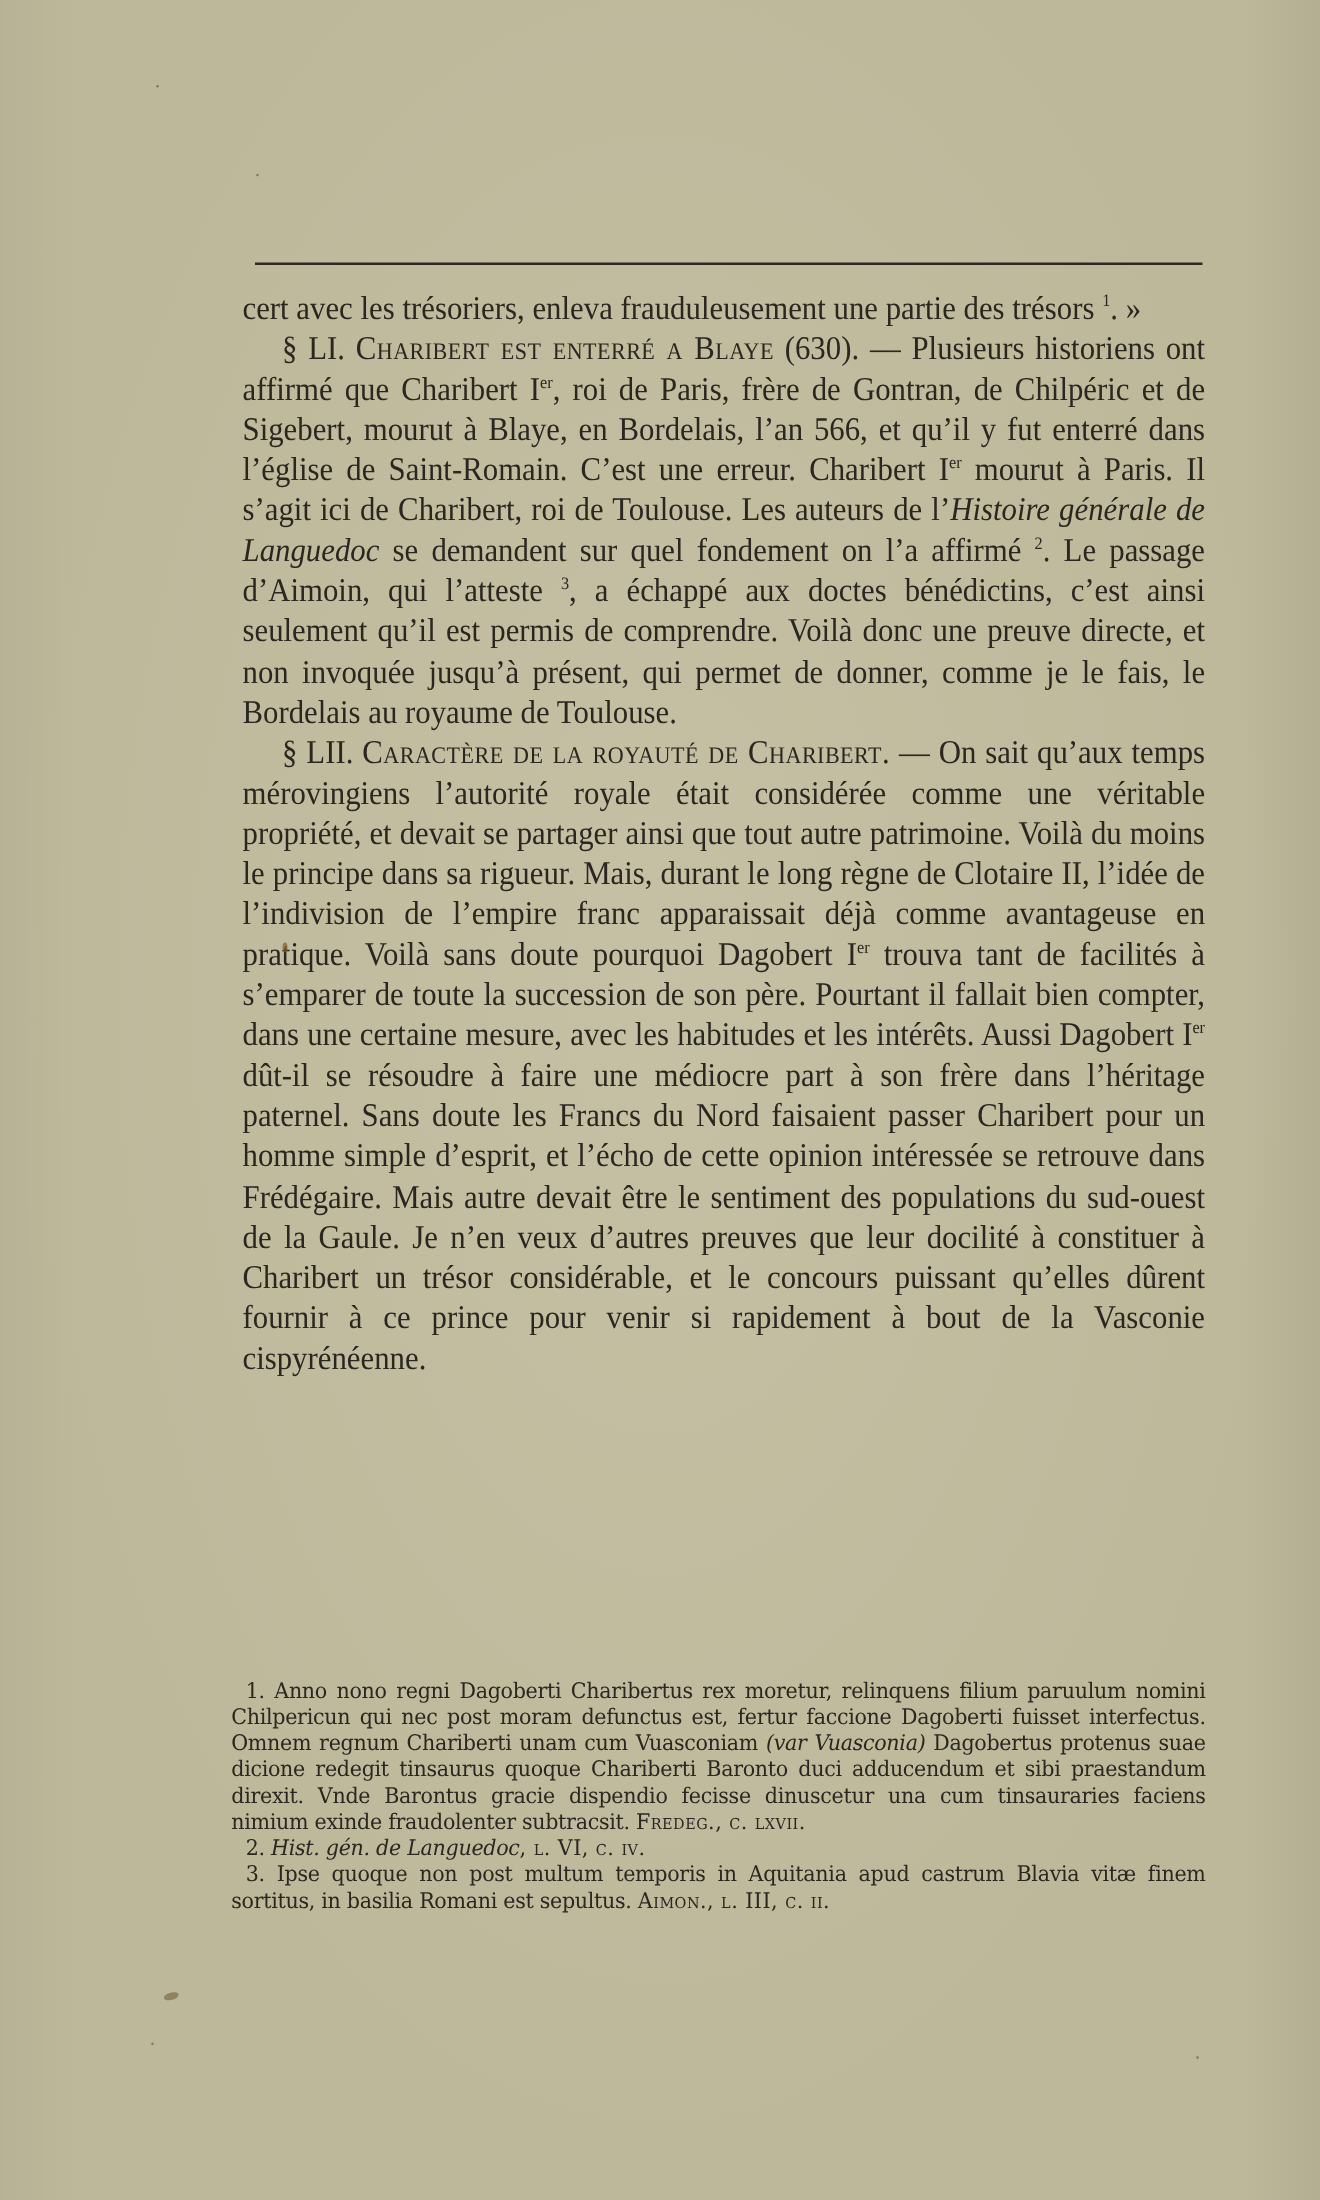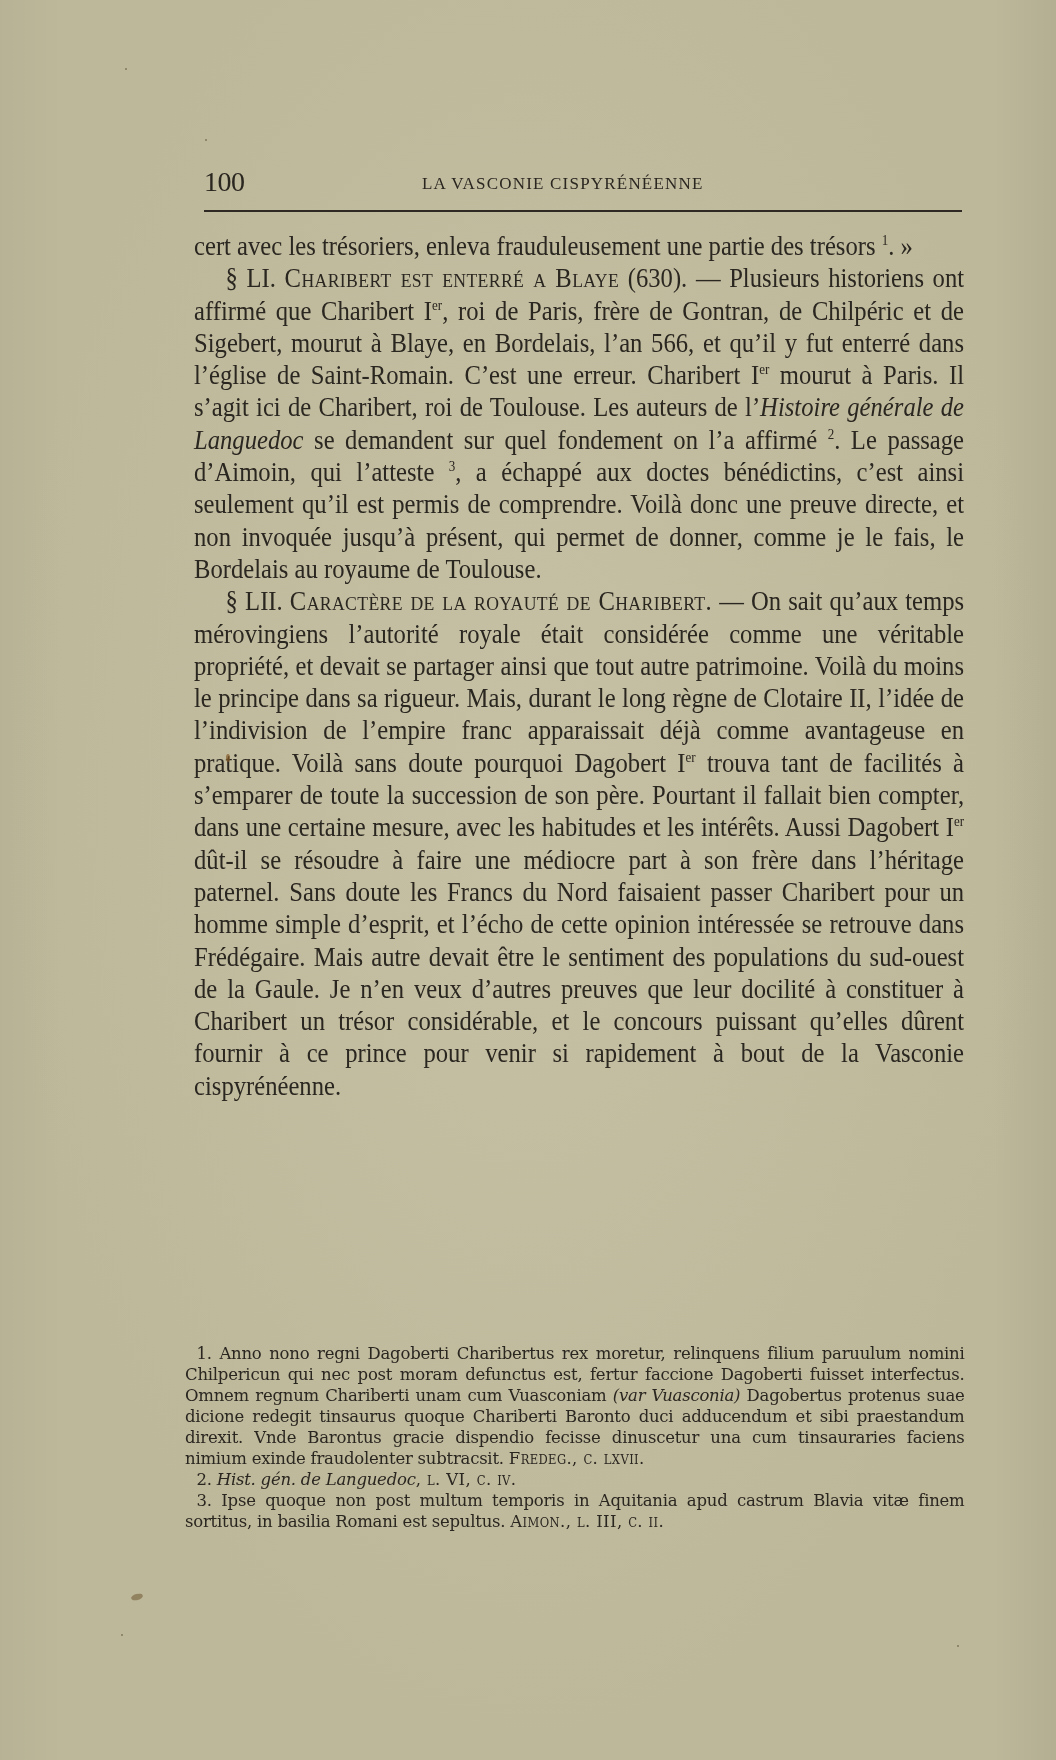--- a/index.html
+++ b/index.html
@@ -102,24 +102,20 @@
       width: 2px; height: 2px;
       background: rgba(90,75,55,0.6);
       border-radius: 50%;
     }
   </style>
 </head>
 <body>
 
 <div class="page">
 
-  <div class="running-head">
-    <span class="page-number">100</span>
-    <span class="running-title">La Vasconie cispyrénéenne</span>
-  </div>
   <div class="head-rule"></div>
 
   <div class="body-text">
     <p>
       <span>cert avec les trésoriers, enleva frauduleusement une partie des trésors</span>&nbsp;<sup>1</sup><span>. »</span>
     </p>
 
     <p class="indent">
       <span>§ LI.</span>
       <span class="sc">Charibert est enterré a Blaye</span>

